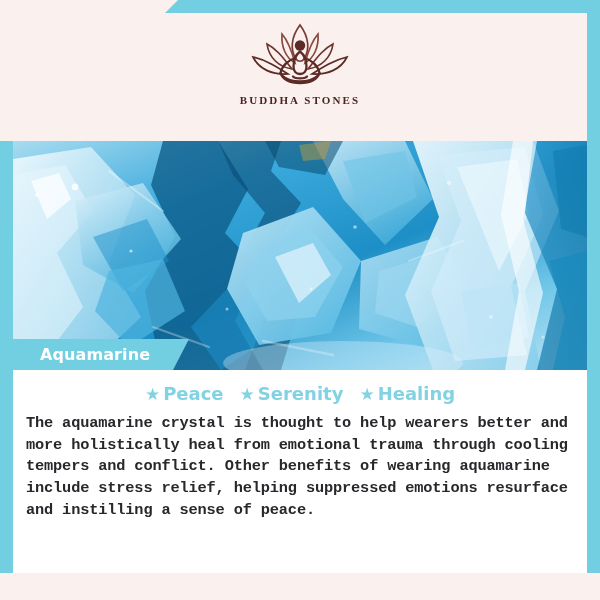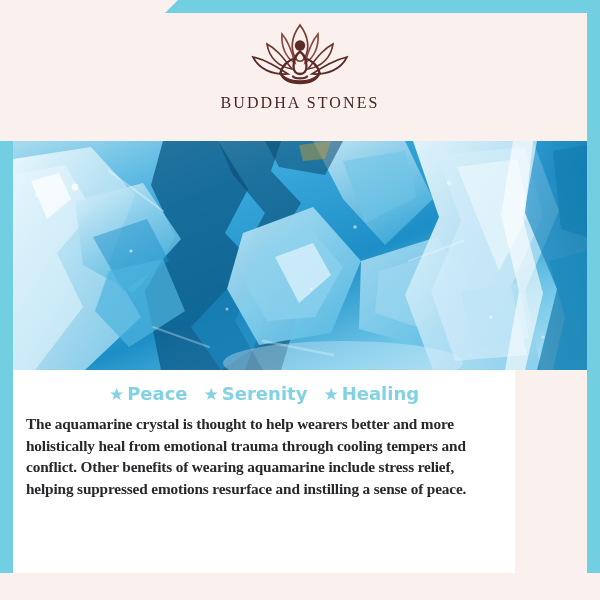--- a/index.html
+++ b/index.html
@@ -73,24 +73,24 @@
     text-align: center;
   }
   .logo-mark {
     display: block;
     margin: 0 auto;
   }
   .logo-text {
     display: block;
     margin-top: 1px;
     font-family: "Liberation Serif", serif;
-    font-size: 16px;
+    font-size: 11px;
     letter-spacing: 2.1px;
     color: #4a2420;
-    font-weight: 400;
+    font-weight: 700;
   }
 
   .title-band {
     position: absolute;
     left: 125px;
     top: 104px;
     width: 355px;
     height: 37px;
     background: #fdf8f7;
     display: flex;
@@ -142,21 +142,21 @@
     color: #ffffff;
     padding-left: 27px;
     letter-spacing: 0.1px;
   }
 
   
   .body-panel {
     position: absolute;
     left: 13px;
     top: 370px;
-    width: 502px;
+    width: 574px;
     height: 203px;
     background: #ffffff;
   }
   .features {
     margin-top: 13px;
     text-align: center;
     white-space: nowrap;
   }
   .feature {
     display: inline-block;
@@ -166,21 +166,21 @@
     color: #83d2e3;
     margin: 0 8px;
   }
   .feature .star {
     font-size: 17px;
     margin-right: 3px;
     color: #83d2e3;
   }
   .desc {
     margin: 9px 13px 0 13px;
-    font-family: Liberation Serif, serif;
+    font-family: Liberation Mono, monospace;
     font-weight: bold;
     font-size: 15.3px;
     line-height: 1.42;
     color: #26282b;
     text-align: left;
     letter-spacing: -0.15px;
   }
 
   .footer-fill {
     position: absolute;
@@ -328,20 +328,23 @@
         <path d="M96 30 L150 70" stroke-width="2" opacity="0.35"></path>
         <path d="M250 200 L320 214" stroke-width="2.5" opacity="0.3"></path>
         <path d="M396 120 L450 100" stroke-width="2" opacity="0.28"></path>
         <path d="M140 186 L196 206" stroke-width="2" opacity="0.3"></path>
       </g>
 
       <ellipse cx="330" cy="222" rx="120" ry="22" fill="#dff2fb" opacity="0.35"></ellipse>
     </svg>
   </div>
 
+  <div class="stone-banner">
+    <span>Aquamarine</span>
+  </div>
 
   <div class="body-panel">
     <div class="features">
       <span class="feature"><span class="star">★</span><span>Peace</span></span><span class="feature"><span class="star">★</span><span>Serenity</span></span><span class="feature"><span class="star">★</span><span>Healing</span></span>
     </div>
     <p class="desc">The aquamarine crystal is thought to help wearers better and more holistically heal from emotional trauma through cooling tempers and conflict. Other benefits of wearing aquamarine include stress relief, helping suppressed emotions resurface and instilling a sense of peace.</p>
   </div>
 
 </div>
 

